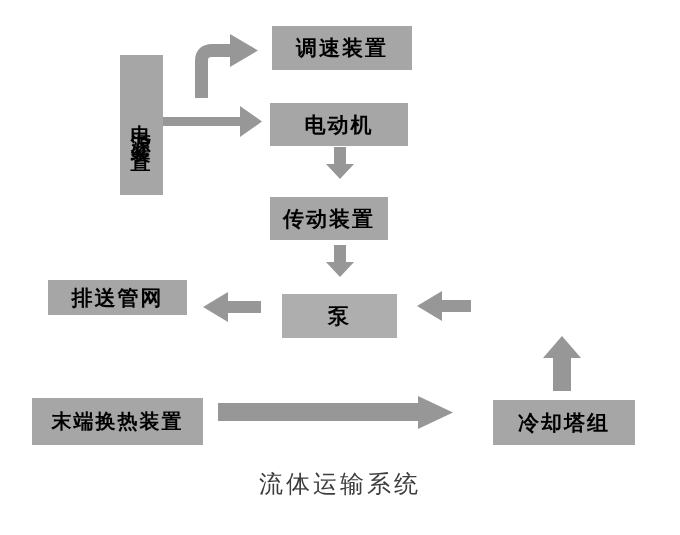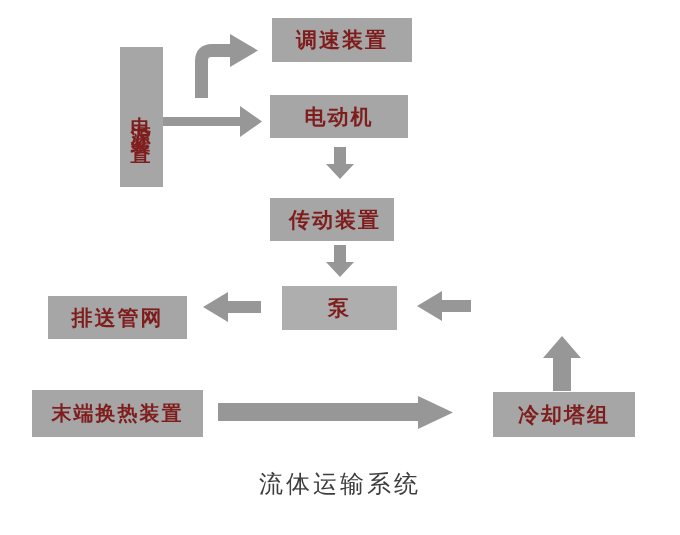--- a/index.html
+++ b/index.html
@@ -7,41 +7,42 @@
     position:relative;
     width:680px;height:535px;
     background:#ffffff;
     font-family:"Liberation Sans", sans-serif;
     overflow:hidden;
   }
   #arrows{position:absolute;left:0;top:0;z-index:1;}
   .node{
     position:absolute;
     background:#a6a6a6;
-    color:#7f1d1d;
+    color:#000000;
     display:flex;align-items:center;justify-content:center;
     font-family:"DejaVu Serif", serif;
     font-weight:bold;
     font-size:21px;
     letter-spacing:2px;
     z-index:2;
+    margin-top:8px;
   }
   .node-power{
     left:120px;top:47px;width:43px;height:140px;
     writing-mode:vertical-rl;text-orientation:upright;
     letter-spacing:9px;
     font-size:20px;
     padding-top:4px;
     box-sizing:border-box;
   }
   .node-speed{left:272px;top:18px;width:140px;height:44px;}
   .node-motor{left:270px;top:95px;width:138px;height:43px;}
-  .node-transmission{left:270px;top:198px;width:118px;height:43px;padding-left:6px;}
+  .node-transmission{left:270px;top:189px;width:118px;height:43px;}
   .node-pump{left:282px;top:286px;width:115px;height:44px;background:#aeaeae;}
-  .node-discharge{left:48px;top:296px;width:139px;height:43px;}
+  .node-discharge{left:48px;top:272px;width:139px;height:35px;}
   .node-suction{left:492px;top:285px;width:140px;height:43px;}
   .node-terminal{left:32px;top:390px;width:171px;height:47px;font-size:20px;}
   .node-cooling{left:493px;top:392px;width:142px;height:45px;font-family:Liberation Mono, monospace;}
   .diagram-title{
     position:absolute;
     left:0;top:468px;width:680px;
     text-align:center;
     font-family:Liberation Serif, serif;
     font-size:24px;
     letter-spacing:3px;

